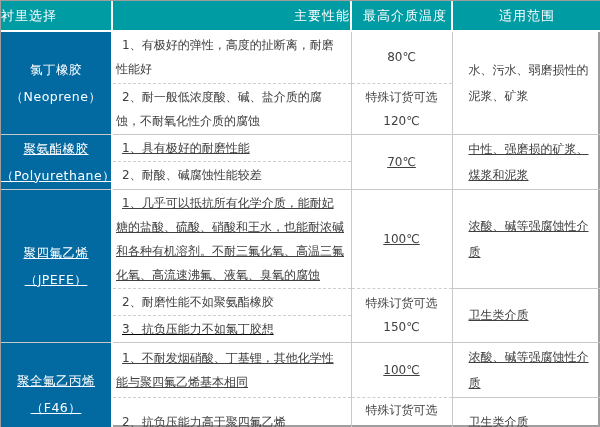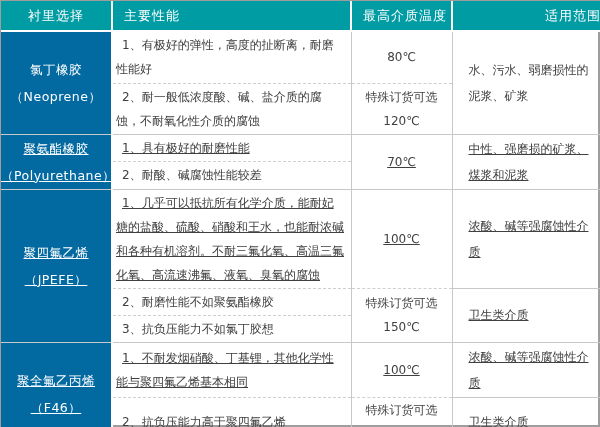--- a/index.html
+++ b/index.html
@@ -30,24 +30,24 @@
   th {
     background: #009CA4;
     color: #ffffff;
     font-weight: normal;
     font-size: 13px;
     letter-spacing: 1px;
     height: 30px;
     vertical-align: middle;
     border-bottom: 2px solid #ffffff;
   }
-  th.h1 { text-align: center; }
-  th.h2 { text-align: left; padding-left: 11px; border-left: 2px solid #ffffff; }
+  th.h1 { text-align: left; }
+  th.h2 { text-align: right; padding-left: 11px; border-left: 2px solid #ffffff; }
   th.h3 { text-align: left; padding-left: 11px; border-left: 2px solid #ffffff; margin-top: 16px; }
-  th.h4 { text-align: right; border-left: 2px solid #ffffff; }
+  th.h4 { text-align: center; border-left: 2px solid #ffffff; }
 
   td {
     font-size: 12px;
     color: #404040;
     vertical-align: middle;
     white-space: pre-line;
     border-left: 1px solid #c8c8c8;
     border-right: 1px solid #c8c8c8;
   }
   td:first-child, th:first-child { border-left: none; }
@@ -136,21 +136,21 @@
           <td class="perf rt">1、几乎可以抵抗所有化学介质，能耐妃糖的盐酸、硫酸、硝酸和王水，也能耐浓碱和各种有机溶剂。不耐三氟化氧、高温三氟化氧、高流速沸氟、液氧、臭氧的腐蚀</td>
           <td class="temp rt">100℃</td>
           <td class="range rt">浓酸、碱等强腐蚀性介质</td>
         </tr>
         <tr style="height:26px;">
           <td class="perf rtd">2、耐磨性能不如聚氨酯橡胶</td>
           <td class="temp rtd" rowspan="2">特殊订货可选
 150℃</td>
           <td class="range rt" rowspan="2">卫生类介质</td>
         </tr>
-        <tr style="height:26px;">
+        <tr style="height:26px;text-decoration:underline;">
           <td class="perf rtd">3、抗负压能力不如氯丁胶想</td>
         </tr>
 
         <tr style="height:48px;">
           <td class="mat rt" rowspan="2">聚全氟乙丙烯
 （F46）</td>
           <td class="perf rt">1、不耐发烟硝酸、丁基锂，其他化学性能与聚四氟乙烯基本相同</td>
           <td class="temp rt">100℃</td>
           <td class="range rt">浓酸、碱等强腐蚀性介质</td>
         </tr>

